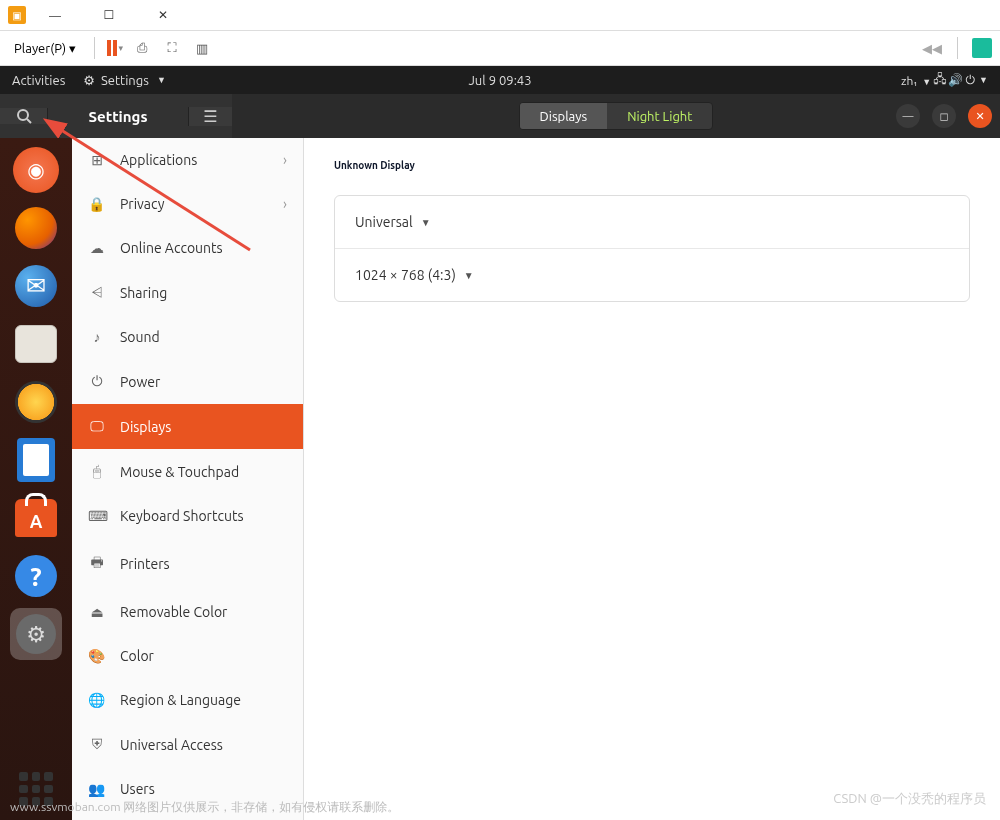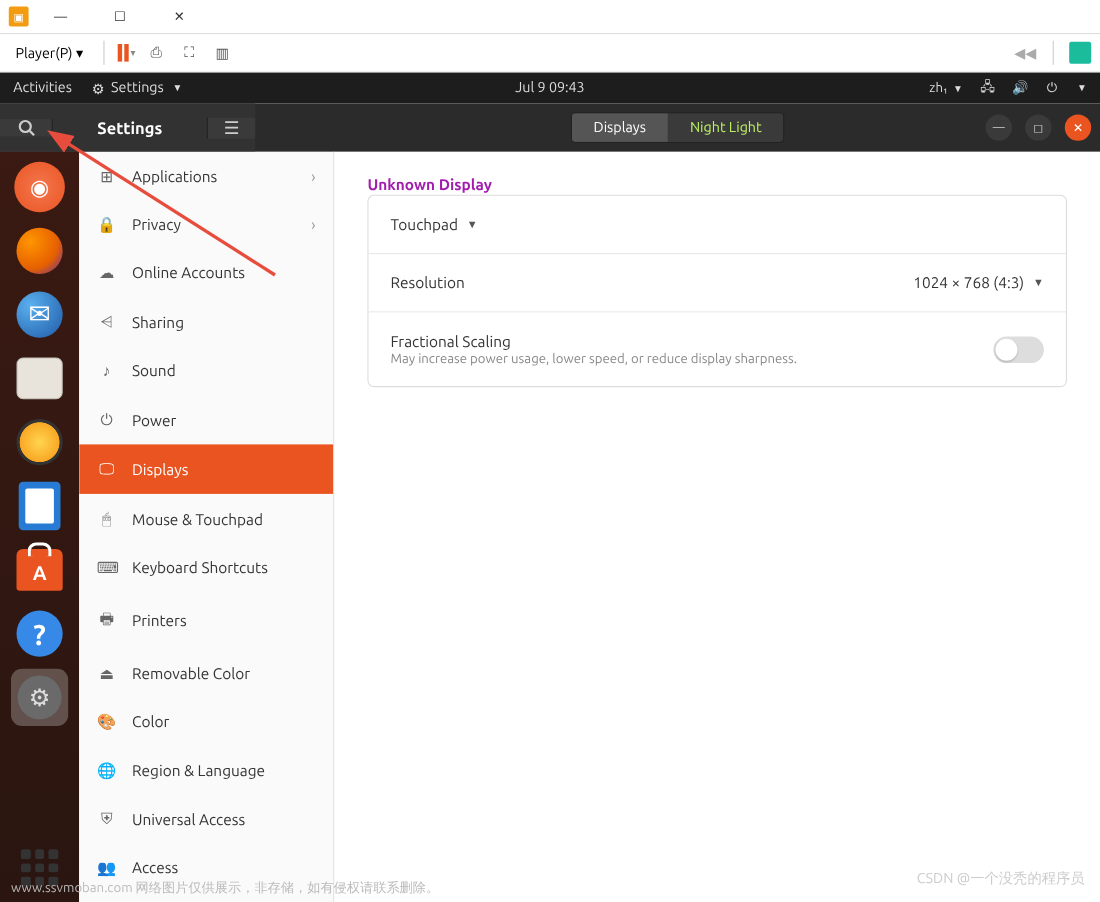--- a/index.html
+++ b/index.html
@@ -20,21 +20,21 @@
 .vm-toolbar .pause-icon span { display:inline-block; width:4px; height:16px; background:#e95420; }
 .vm-tool-icon { width: 22px; height: 22px; display: flex; align-items: center; justify-content: center; color: #555; }
 .vm-toolbar .right { margin-left: auto; display: flex; align-items: center; gap: 10px; }
 .vm-notes { width: 20px; height: 20px; background: #1abc9c; border-radius: 2px; }
 
 
 .gnome-top { height: 28px; background: #1d1d1d; color: #ddd; display: flex; align-items: center; font-size: 13px; padding: 0 12px; }
 .gnome-top .activities { margin-right: 18px; text-align: center; }
 .gnome-top .app-menu { display: flex; align-items: center; gap: 6px; }
 .gnome-top .clock { position: absolute; left: 50%; transform: translateX(-50%); }
-.gnome-top .tray { margin-left: auto; display: flex; align-items: center; gap: 16px; font-size: 12px; }
+.gnome-top .tray { margin-left: auto; display: flex; align-items: center; gap: 2px; font-size: 12px; }
 .caret-down-s { font-size: 9px; margin-left: 2px; }
 
 
 .settings-header { height: 44px; background: #2b2b2b; display: flex; align-items: stretch; }
 .hdr-left { width: 232px; display: flex; align-items: center; background: #323232; }
 .hdr-search { width: 48px; display: flex; align-items: center; justify-content: center; color: #ccc; background: #3a3a3a; border-right: 1px solid #222; }
 .hdr-title { flex: 1; text-align: center; color: #fff; font-weight: 600; font-size: 15px; display:flex; align-items:center; justify-content:center; }
 .hdr-burger { width: 44px; display: flex; align-items: center; justify-content: center; color: #ccc; background: #3a3a3a; border-left: 1px solid #222; }
 .hdr-right { flex: 1; display: flex; align-items: center; justify-content: center; position: relative; }
 .hdr-tabs { display: flex; background: #3a3a3a; border-radius: 4px; overflow: hidden; border: 1px solid #222; }
@@ -70,21 +70,21 @@
 
 .sidebar { width: 232px; background: #fafafa; border-right: 1px solid #ddd; overflow-y: auto; }
 .sidebar-item { display: flex; align-items: center; padding: 14px 16px; font-size: 14px; color: #333; gap: 14px; cursor: default; border-bottom: 0px solid transparent; }
 .sidebar-item.selected { background: #e95420; color: #fff; }
 .sidebar-icon { width: 18px; text-align: center; color: #666; font-size: 14px; }
 .sidebar-item.selected .sidebar-icon { color: #fff; }
 .sidebar-chev { margin-left: auto; color: #999; font-size: 14px; }
 
 
 .content { flex: 1; background: #fff; padding: 22px 30px; overflow-y: auto; }
-.section-title { font-weight: 600; font-size: 14px; color: #a21caf; margin-bottom: 1px; }
+.section-title { font-weight: 600; font-size: 10px; color: #0f172a; margin-bottom: 24px; }
 .panel { border: 1px solid #ddd; border-radius: 6px; }
 .row { display: flex; align-items: center; padding: 18px 20px; border-bottom: 1px solid #e8e8e8; font-size: 14px; }
 .row:last-child { border-bottom: none; }
 .row-label { flex: 1; color: #333; }
 .row-sublabel { font-size: 12px; color: #888; margin-top: 2px; }
 .row-value { color: #333; margin-right: 8px; }
 .caret-down { font-size: 10px; color: #555; }
 .switch { width: 46px; height: 24px; background: #ddd; border-radius: 12px; position: relative; }
 .switch::after { content: ""; position: absolute; left: 2px; top: 2px; width: 20px; height: 20px; background: #fff; border-radius: 50%; box-shadow: 0 1px 2px rgba(0,0,0,0.2); }
 
@@ -265,42 +265,34 @@
       <div class="sidebar-item">
         <span class="sidebar-icon">🌐</span>
         <span>Region &amp; Language</span>
       </div>
       <div class="sidebar-item">
         <span class="sidebar-icon">⛨</span>
         <span>Universal Access</span>
       </div>
       <div class="sidebar-item">
         <span class="sidebar-icon">👥</span>
-        <span>Access</span>
+        <span>Users</span>
       </div>
     </div>
 
   <div class="content">
     <div class="section-title">Unknown Display</div>
     <div class="panel">
       <div class="row">
-        <div class="row-value">Touchpad</div>
+        <div class="row-value">Universal</div>
         <div class="caret-down">▼</div>
       </div>
       <div class="row">
-        <div class="row-label">Resolution</div>
         <div class="row-value">1024 × 768 (4:3)</div>
         <div class="caret-down">▼</div>
-      </div>
-      <div class="row">
-        <div style="flex:1">
-          <div class="row-label">Fractional Scaling</div>
-          <div class="row-sublabel">May increase power usage, lower speed, or reduce display sharpness.</div>
-        </div>
-        <div class="switch"></div>
       </div>
     </div>
   </div>
 </div>
 
 <svg class="arrow-svg" width="260" height="160">
   <defs>
       <marker id="ah" markerWidth="10" markerHeight="10" refX="2" refY="3" orient="auto">
         <path d="M0,0 L0,6 L8,3 z" fill="#e74c3c"></path>
       </marker>

